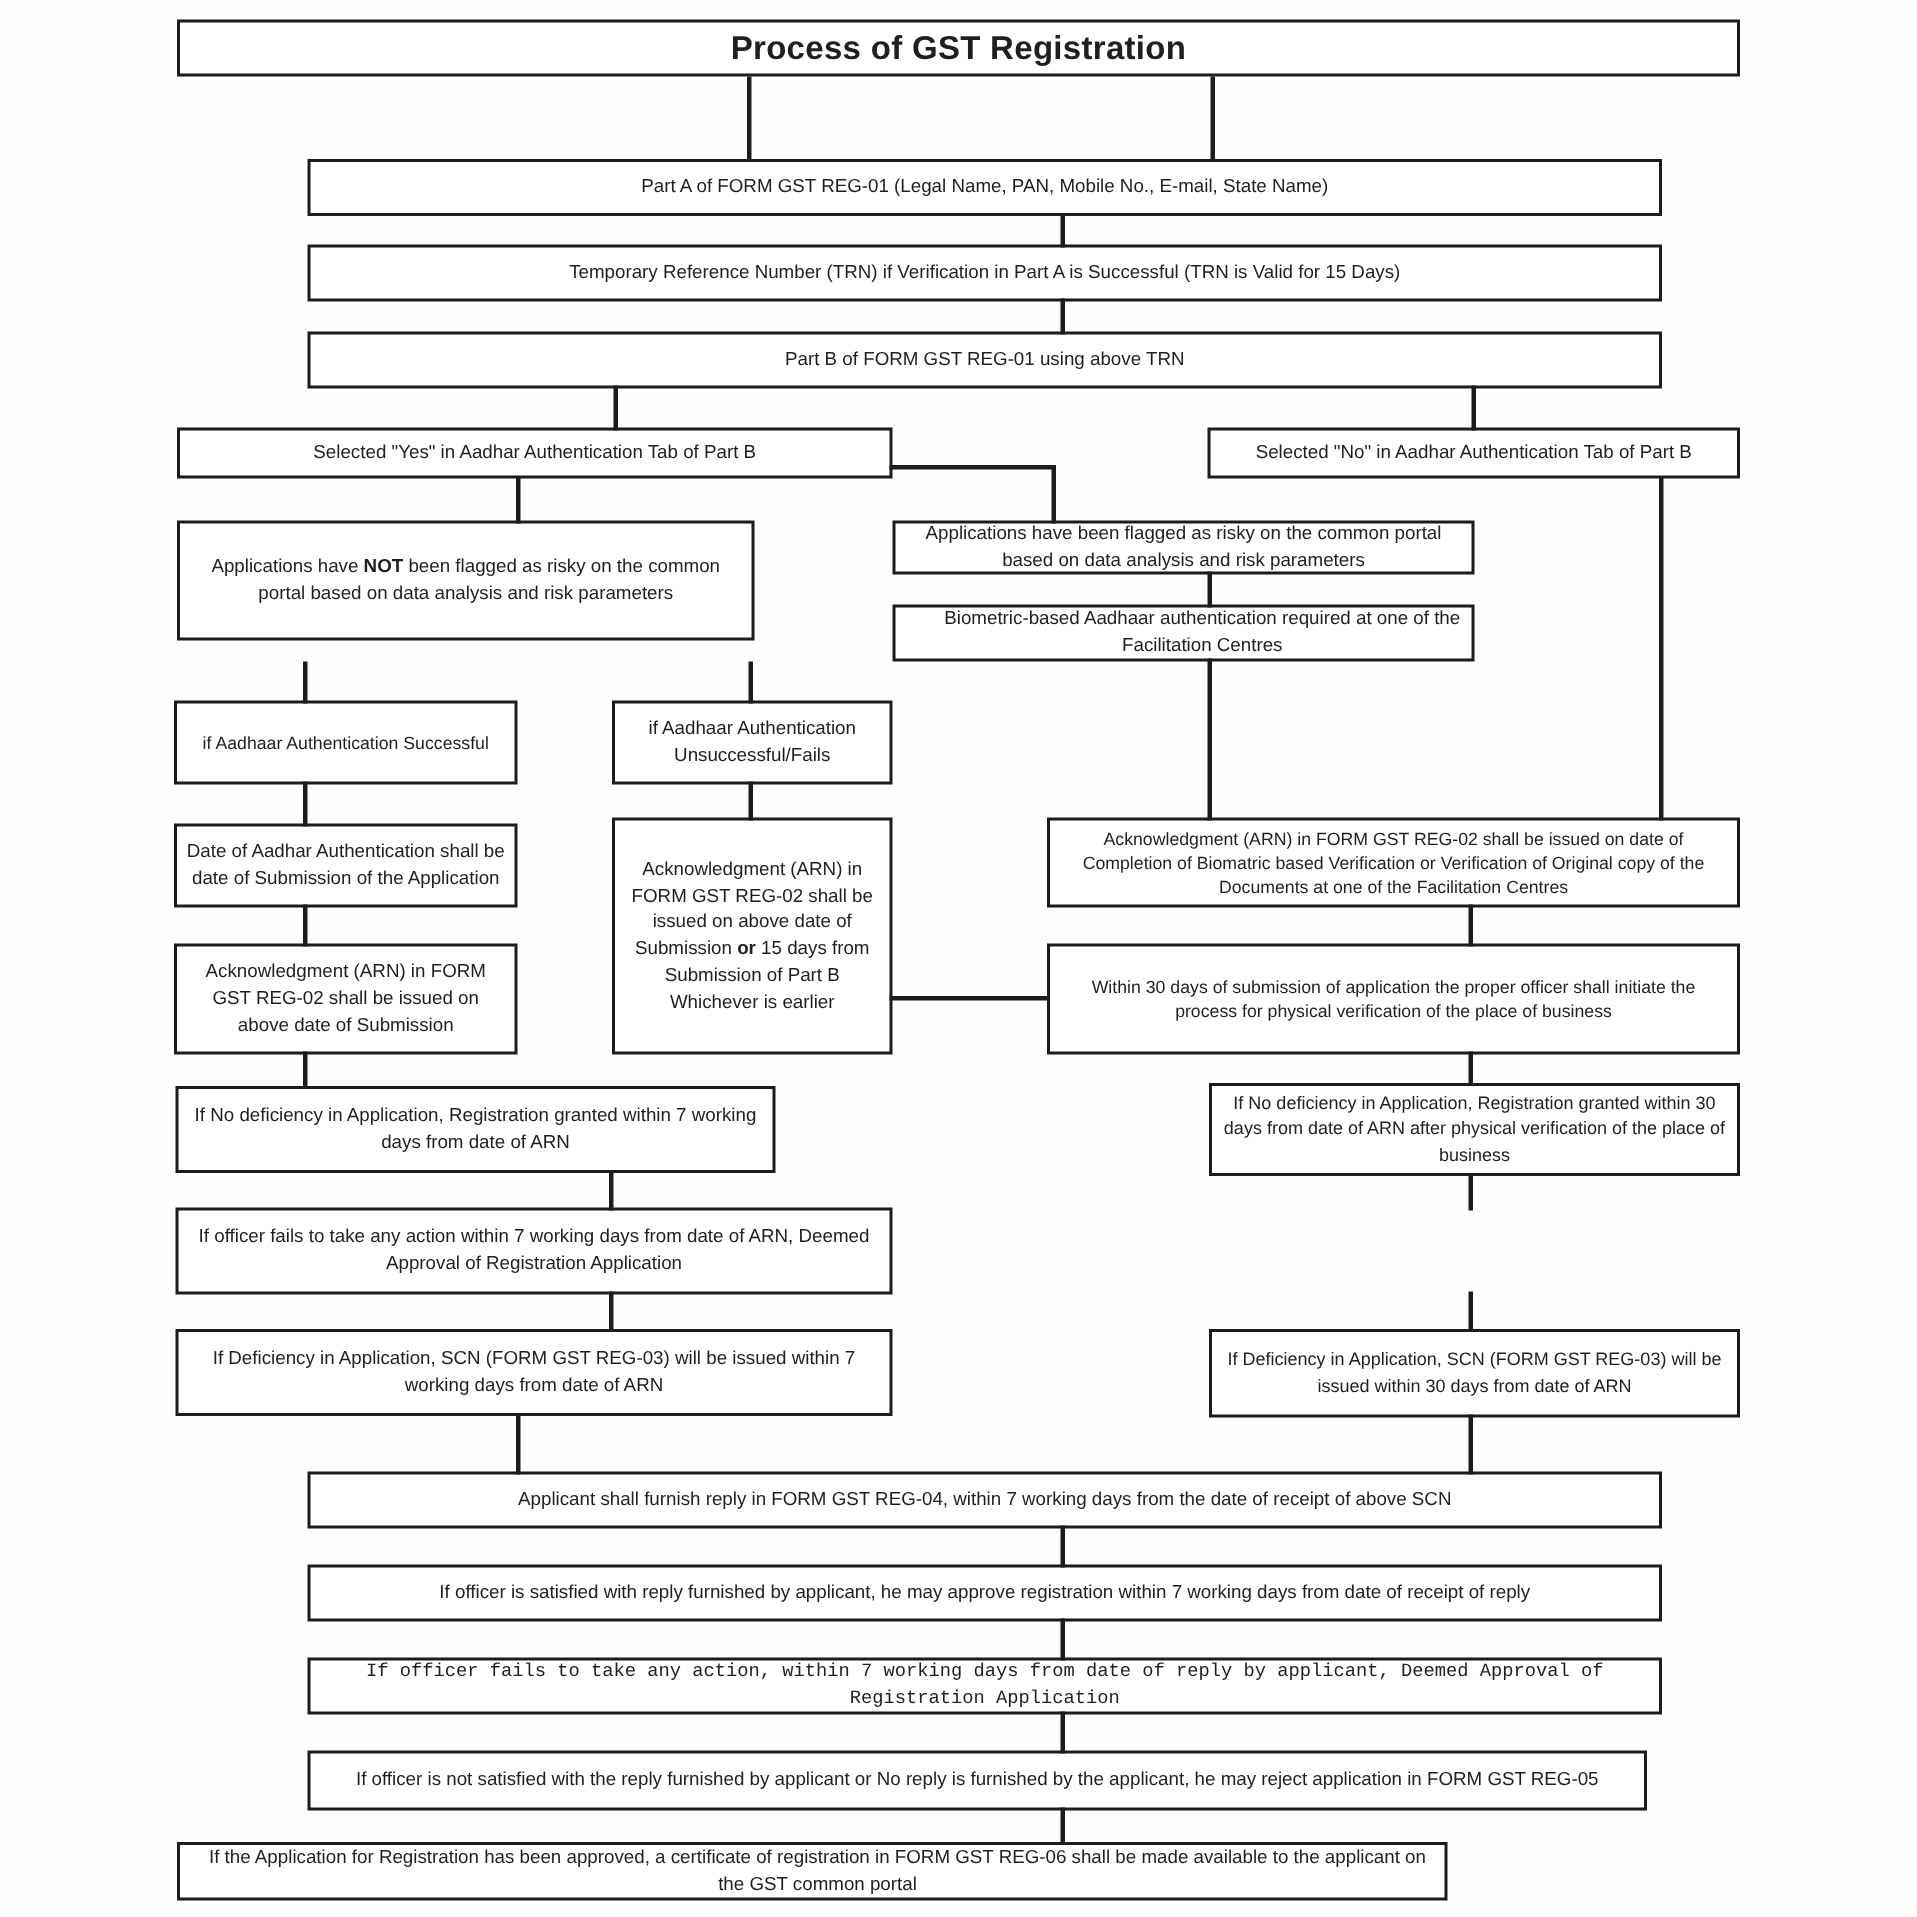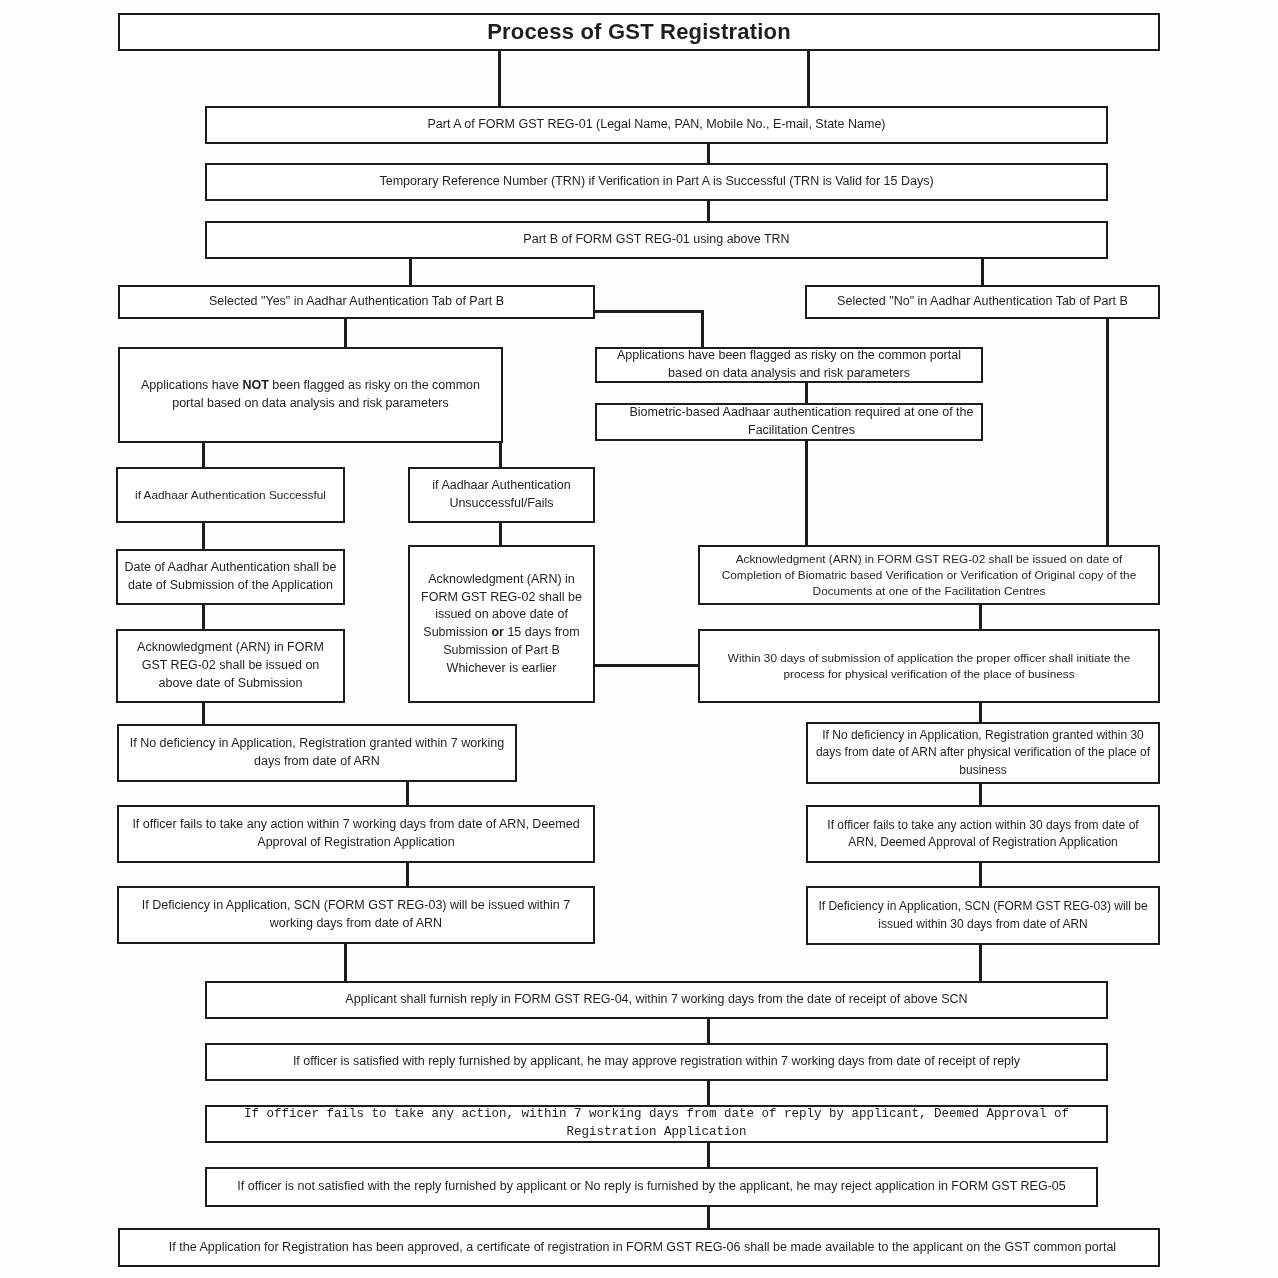--- a/index.html
+++ b/index.html
@@ -45,21 +45,21 @@
   </div>
 
   <div class="box" style="left:118px; top:285px; width:477px; height:34px;">
     <span>Selected "Yes" in Aadhar Authentication Tab of Part B</span>
   </div>
 
   <div class="box" style="left:805px; top:285px; width:355px; height:34px;">
     <span>Selected "No" in Aadhar Authentication Tab of Part B</span>
   </div>
 
-  <div class="box" style="left:118px; top:347px; width:385px; height:96px; padding:4px 14px;">
+  <div class="box" style="left:118px; top:347px; width:385px; height:80px; padding:4px 14px;">
     <span><span>Applications have </span><span class="b">NOT</span><span> been flagged as risky on the common portal based on data analysis and risk parameters</span></span>
   </div>
 
   <div class="box" style="left:595px; top:347px; width:388px; height:36px;">
     <span>Applications have been flagged as risky on the common portal based on data analysis and risk parameters</span>
   </div>
 
   <div class="box" style="left:595px; top:403px; width:388px; height:38px;padding-left:31px;">
     <span>Biometric-based Aadhaar authentication required at one of the Facilitation Centres</span>
   </div>
@@ -97,23 +97,20 @@
   </div>
 
   <div class="box fs12" style="left:806px; top:722px; width:354px; height:62px;">
     <span>If No deficiency in Application, Registration granted within 30 days from date of ARN after physical verification of the place of business</span>
   </div>
 
   <div class="box" style="left:117px; top:805px; width:478px; height:58px;">
     <span>If officer fails to take any action within 7 working days from date of ARN, Deemed Approval of Registration Application</span>
   </div>
 
-  <div class="box fs12" style="left:806px; top:805px; width:354px; height:58px;">
-    <span>If officer fails to take any action within 30 days from date of ARN, Deemed Approval of Registration Application</span>
-  </div>
 
   <div class="box" style="left:117px; top:886px; width:478px; height:58px;">
     <span>If Deficiency in Application, SCN (FORM GST REG-03) will be issued within 7 working days from date of ARN</span>
   </div>
 
   <div class="box fs12" style="left:806px; top:886px; width:354px; height:59px;">
     <span>If Deficiency in Application, SCN (FORM GST REG-03) will be issued within 30 days from date of ARN</span>
   </div>
 
   <div class="box" style="left:205px; top:981px; width:903px; height:38px;">
@@ -125,21 +122,21 @@
   </div>
 
   <div class="box" style="left:205px; top:1105px; width:903px; height:38px;font-family:Liberation Mono, monospace;">
     <span>If officer fails to take any action, within 7 working days from date of reply by applicant, Deemed Approval of Registration Application</span>
   </div>
 
   <div class="box" style="left:205px; top:1167px; width:893px; height:40px;">
     <span>If officer is not satisfied with the reply furnished by applicant or No reply is furnished by the applicant, he may reject application in FORM GST REG-05</span>
   </div>
 
-  <div class="box" style="left:118px; top:1228px; width:1042px; height:39px;padding-left:13px;">
+  <div class="box" style="left:118px; top:1228px; width:847px; height:39px;padding-left:13px;">
     <span>If the Application for Registration has been approved, a certificate of registration in FORM GST REG-06 shall be made available to the applicant on the GST common portal</span>
   </div>
 
   <div class="v" style="left:498px; top:51px;  height:55px;"></div>
   <div class="v" style="left:807px; top:51px;  height:55px;"></div>
   <div class="v" style="left:707px; top:142px; height:23px;"></div>
   <div class="v" style="left:707px; top:199px; height:24px;"></div>
   <div class="v" style="left:409px; top:257px; height:30px;"></div>
   <div class="v" style="left:981px; top:257px; height:30px;"></div>
   <div class="v" style="left:344px; top:318px; height:31px;"></div>

